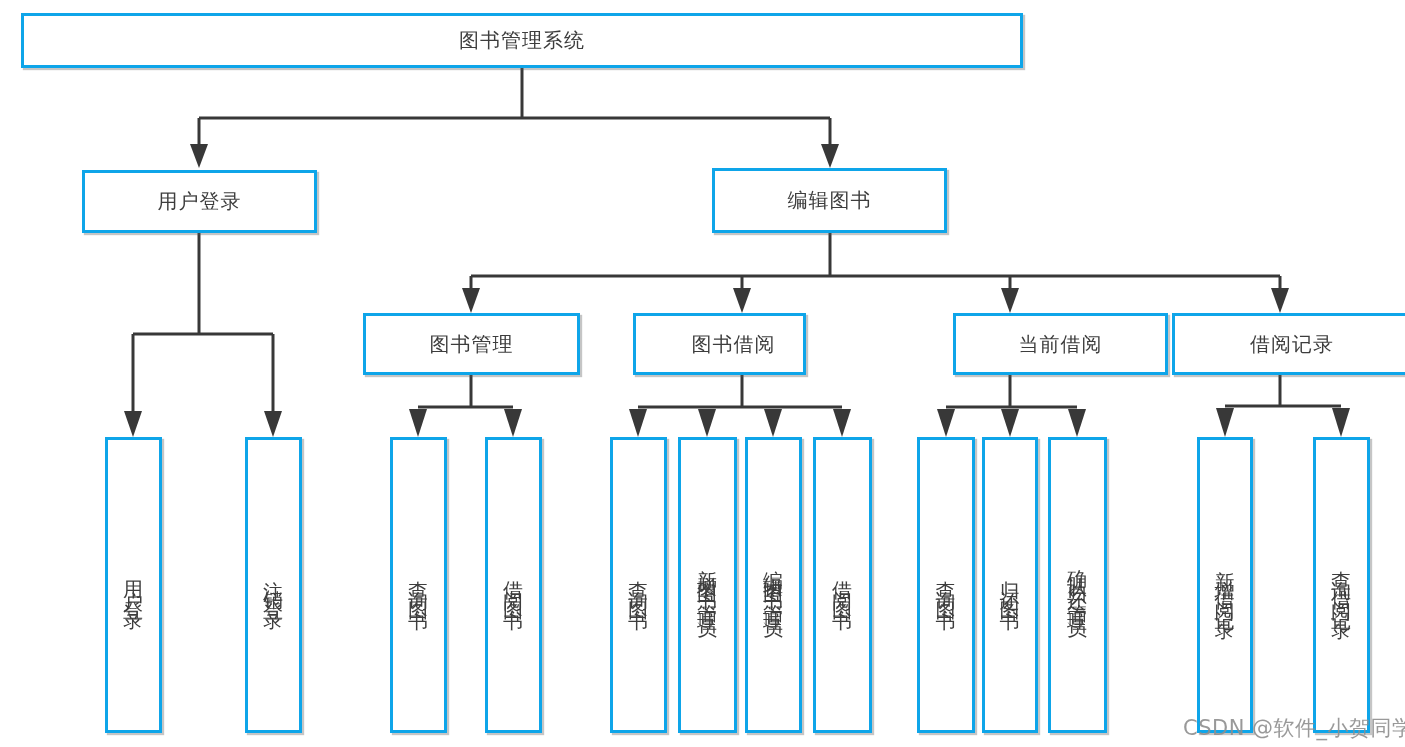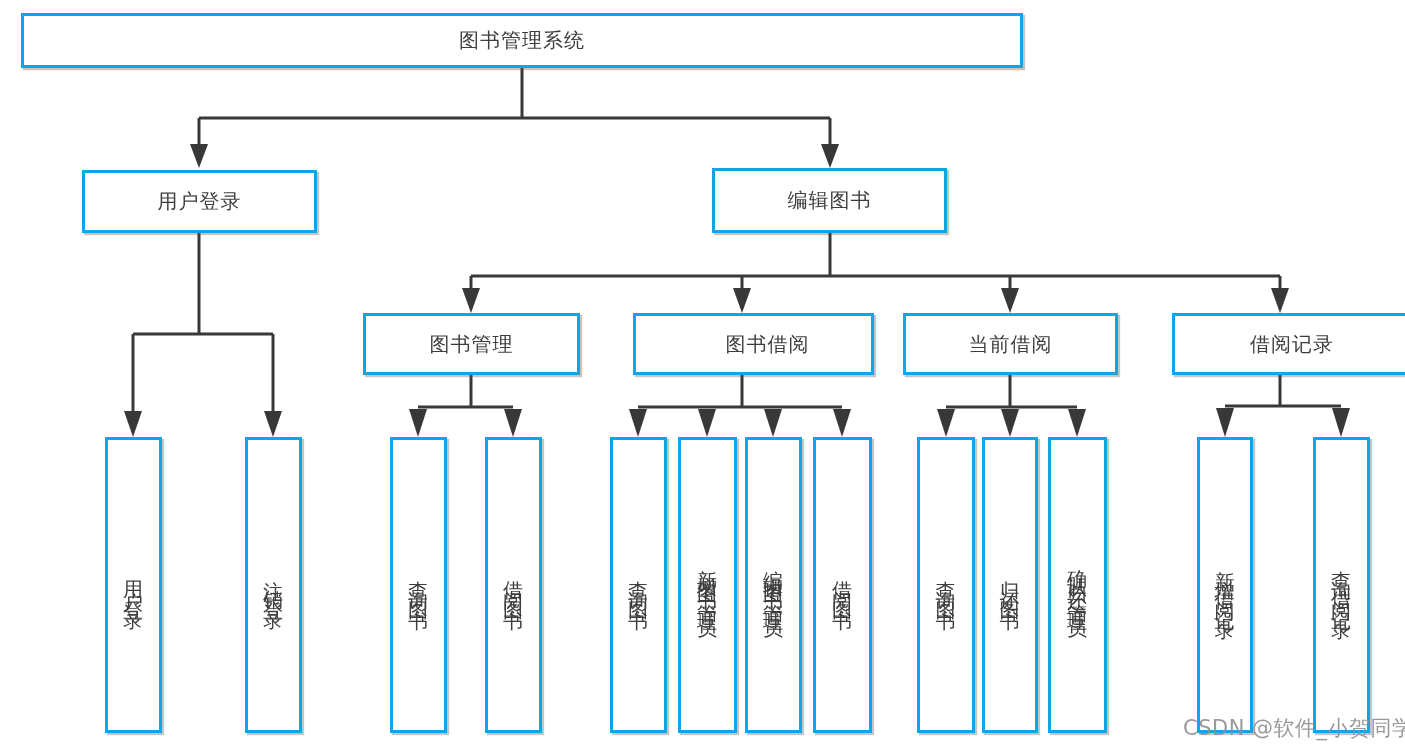--- a/index.html
+++ b/index.html
@@ -125,24 +125,24 @@
   <div class="node h-node" style="left:82px; top:170px; width:235px; height:63px;">
     <span>用户登录</span>
   </div>
   <div class="node h-node" style="left:712px; top:168px; width:235px; height:65px;">
     <span>编辑图书</span>
   </div>
 
   <div class="node h-node" style="left:363px; top:313px; width:217px; height:62px;">
     <span>图书管理</span>
   </div>
-  <div class="node h-node" style="left:633px; top:313px; width:241px; height:62px;padding-left:28px;">
+  <div class="node h-node" style="left:633px; top:313px; width:173px; height:62px;padding-left:28px;">
     <span>图书借阅</span>
   </div>
-  <div class="node h-node" style="left:903px; top:313px; width:215px; height:62px;">
+  <div class="node h-node" style="left:953px; top:313px; width:215px; height:62px;">
     <span>当前借阅</span>
   </div>
   <div class="node h-node" style="left:1172px; top:313px; width:240px; height:62px;">
     <span>借阅记录</span>
   </div>
 
   <div class="node v-node" style="left:105px; top:437px; width:57px; height:296px;">
     <span class="vtext">用户登录</span>
   </div>
   <div class="node v-node" style="left:245px; top:437px; width:57px; height:296px;">

